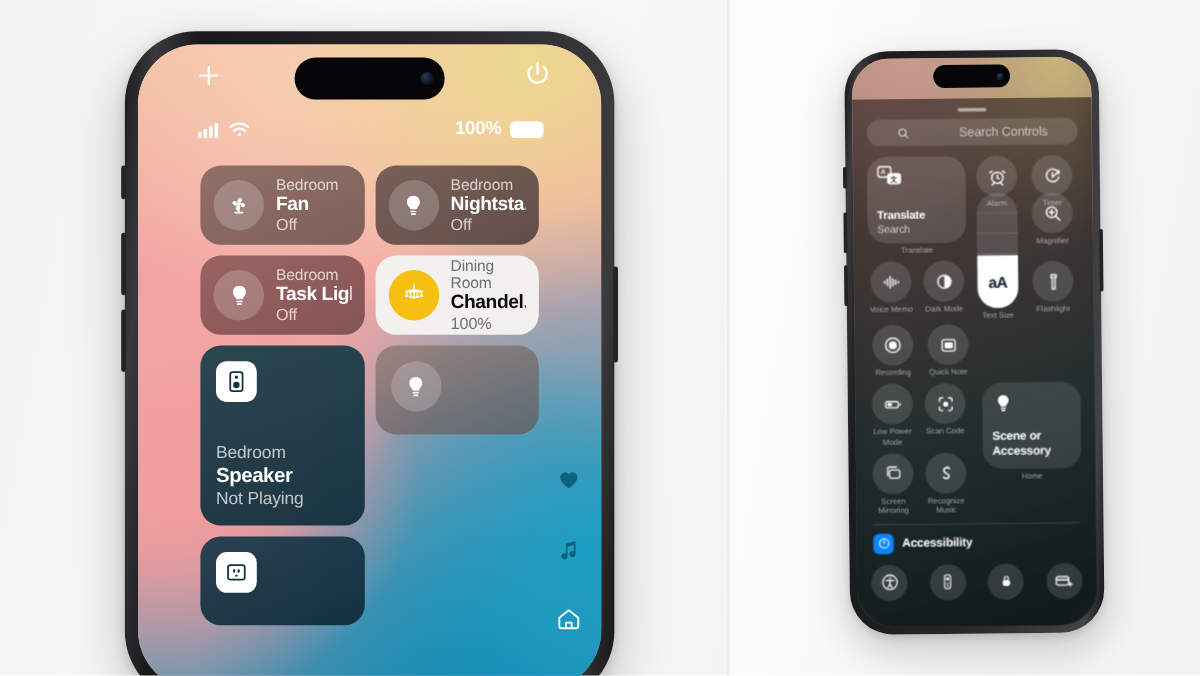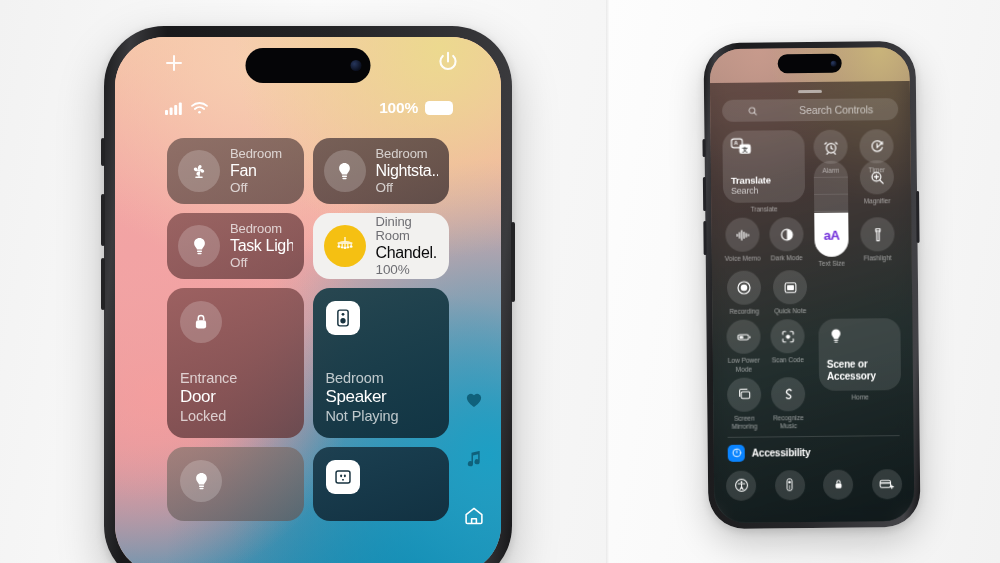--- a/index.html
+++ b/index.html
@@ -91,21 +91,21 @@
     background:rgba(255,255,255,.20);
     display:flex; align-items:center; justify-content:center; color:#fff;
   }
   .icon-circle.yellow { background:#f5c012; color:#fff; }
   .icon-sq {
     width:34px; height:34px; border-radius:9px; background:#fff;
     display:flex; align-items:center; justify-content:center; color:#17323f;
   }
   .tile-txt { display:flex; flex-direction:column; min-width:0; line-height:1.12; }
   .tl-room { font-size:13px; color:rgba(255,255,255,.72); letter-spacing:-.1px; }
-  .tl-name { font-size:16px; font-weight:400; color:#fff; letter-spacing:-.35px;
+  .tl-name { font-size:16px; font-weight:700; color:#fff; letter-spacing:-.35px;
              white-space:nowrap; overflow:hidden; }
   .tl-state{ font-size:13.5px; color:rgba(255,255,255,.72); letter-spacing:-.1px; }
   .t-on .tl-room  { color:#6e6e73; }
   .t-on .tl-name  { color:#0b0b0c; }
   .t-on .tl-state { color:#6e6e73; }
   .lg-txt { line-height:1.2; }
   .lg-txt .tl-room  { font-size:14.5px; }
   .lg-txt .tl-name  { font-size:17px; }
   .lg-txt .tl-state { font-size:14.5px; }
 
@@ -190,21 +190,21 @@
 
   .slider-ts {
     width:34px; height:96px; border-radius:17px; overflow:hidden;
     background:rgba(255,255,255,.13); display:flex; flex-direction:column;
     justify-content:flex-end; position:relative;
   }
   .slider-ts .fill {
     width:100%; height:44px; background:#ffffff;
     display:flex; align-items:center; justify-content:center;
   }
-  .slider-ts .aa { font-size:13px; font-weight:700; color:#6d28d9; letter-spacing:-.5px; }
+  .slider-ts .aa { font-size:13px; font-weight:700; color:#0f172a; letter-spacing:-.5px; }
   .slider-ts .ticks { position:absolute; left:0; right:0; top:0; height:52px; }
   .slider-ts .ticks i { display:block; height:17px; border-bottom:1px solid rgba(255,255,255,.10); }
 
   .pill-tile {
     width:82px; height:30px; border-radius:15px; background:rgba(255,255,255,.15);
     display:flex; align-items:center; gap:6px; padding:0 8px;
   }
   .pill-tile .pt-label { font-size:10px; font-weight:700; color:#fff; letter-spacing:-.25px; }
 
   .home-tile {
@@ -361,33 +361,20 @@
             <ellipse cx="18.15" cy="12.7" rx="1.5" ry="1.1"></ellipse>
           </svg>
         </div>
         <div class="tile-txt">
           <span class="tl-room">Dining Room</span>
           <span class="tl-name">Chandel...</span>
           <span class="tl-state">100%</span>
         </div>
       </div>
 
-      <div class="tile lg t-door">
-        <div class="icon-circle">
-          <svg viewBox="0 0 24 24" width="22" height="22" fill="currentColor">
-            <path d="M8.2 10.2V7.9a3.8 3.8 0 0 1 7.6 0v2.3h-1.7V7.9a2.1 2.1 0 0 0-4.2 0v2.3z"></path>
-            <rect x="6.4" y="10.1" width="11.2" height="9" rx="2.6"></rect>
-          </svg>
-        </div>
-        <div class="tile-txt lg-txt">
-          <span class="tl-room">Entrance</span>
-          <span class="tl-name">Door</span>
-          <span class="tl-state">Locked</span>
-        </div>
-      </div>
 
       <div class="tile lg t-spk">
         <div class="icon-sq">
           <svg viewBox="0 0 24 24" width="22" height="22" fill="none" stroke="currentColor" stroke-width="1.6">
             <rect x="6.4" y="3.4" width="11.2" height="17.2" rx="2.2"></rect>
             <circle cx="12" cy="8" r="1.5" fill="currentColor" stroke="none"></circle>
             <circle cx="12" cy="15" r="2.9" fill="currentColor" stroke="none"></circle>
           </svg>
         </div>
         <div class="tile-txt lg-txt">

